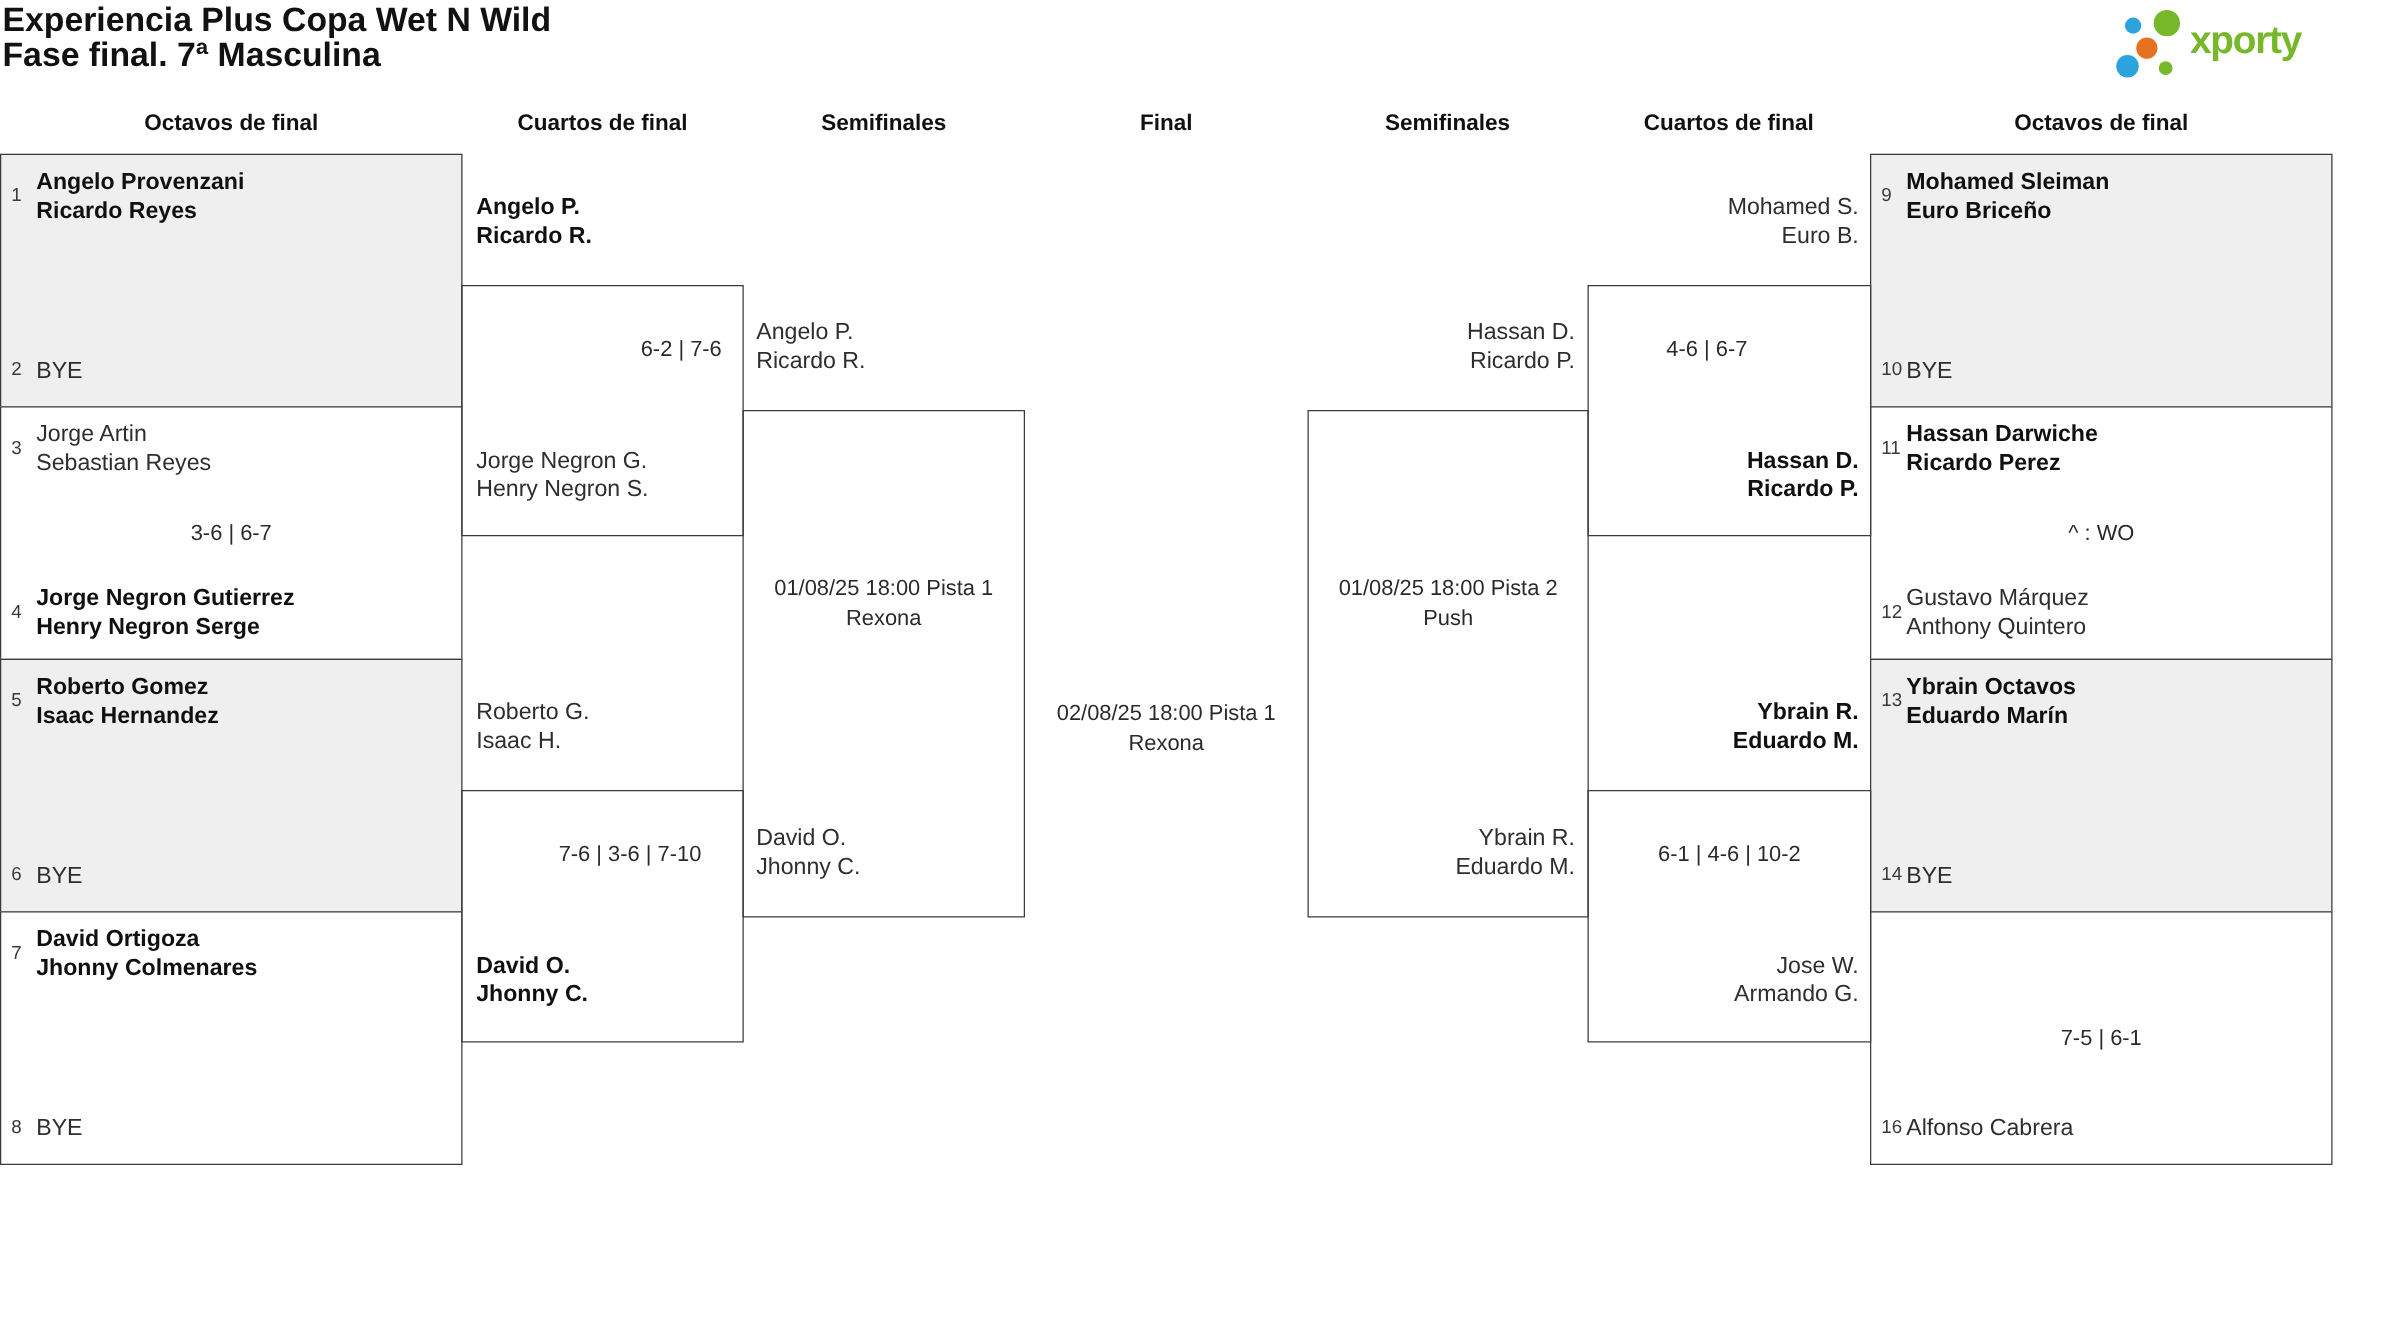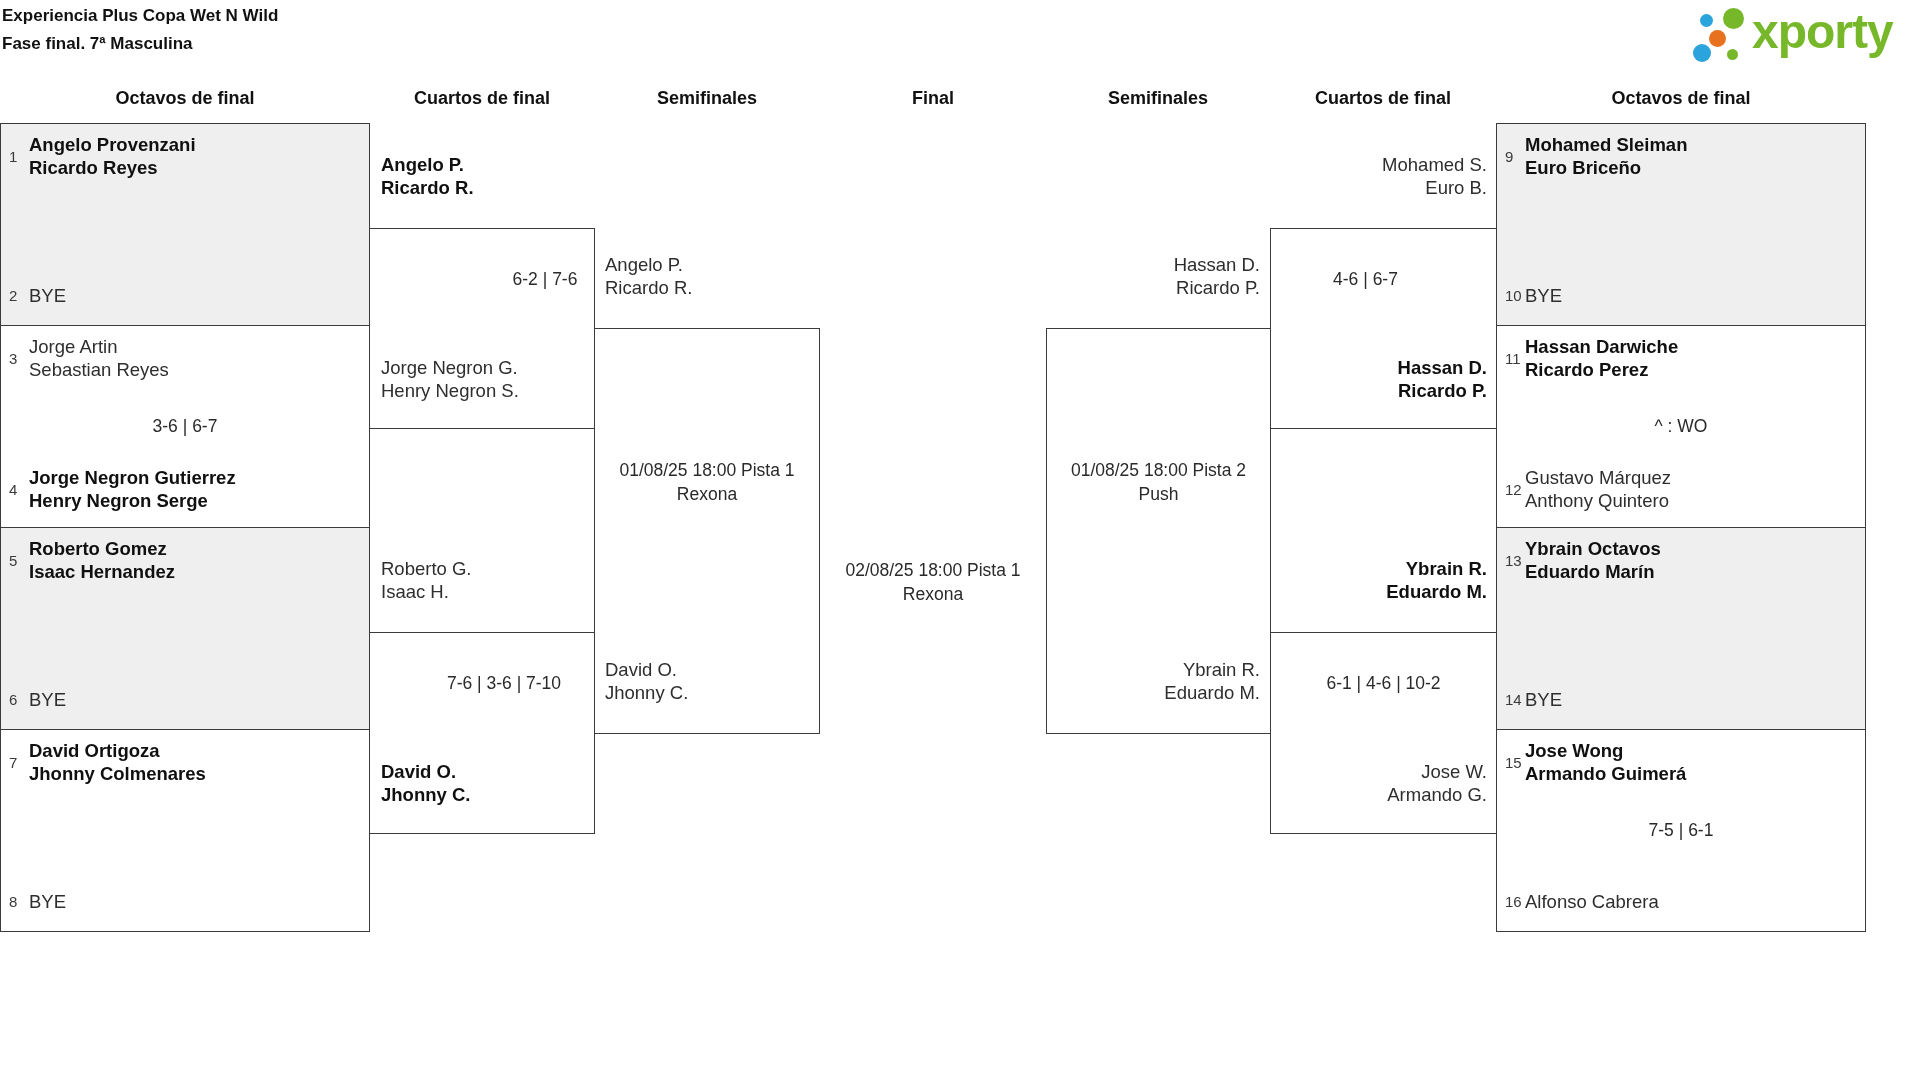--- a/index.html
+++ b/index.html
@@ -3,24 +3,24 @@
 <meta charset="utf-8">
 <style>
   html,body{margin:0;padding:0;}
   body{
     width:1920px;height:1067px;position:relative;background:#ffffff;
     font-family:"Liberation Sans", sans-serif;color:#1c1c1c;overflow:hidden;
     -webkit-font-smoothing:antialiased;
   }
   .abs{position:absolute;}
   
-  .title{left:2px;top:2px;font-size:17px;font-weight:700;line-height:28px;color:#111;}
+  .title{left:2px;top:2px;font-size:27px;font-weight:700;line-height:28px;color:#111;}
   
   .dot{position:absolute;border-radius:50%;}
-  .logo-text{left:1752px;top:8px;font-size:48px;font-weight:800;color:#76b82a;letter-spacing:-1px;line-height:48px;}
+  .logo-text{left:1752px;top:8px;font-size:31px;font-weight:800;color:#76b82a;letter-spacing:-1px;line-height:48px;}
   
   .round-h{top:88px;width:220px;text-align:center;font-size:18px;font-weight:700;color:#111;}
   
   .obox{width:370px;height:203px;border:1px solid #3b3b3b;box-sizing:border-box;background:#fff;}
   .obox.grey{background:#efefef;}
   .team{position:absolute;left:8px;right:8px;display:flex;align-items:center;}
   .team .seed{min-width:20px;font-size:15px;color:#3a3a3a;flex:0 0 auto;}
   .team .names{font-size:18.5px;line-height:23px;color:#2e2e2e;}
   .team.winner .names{font-weight:700;color:#101010;}
   .team.t1{top:9px;}
@@ -161,27 +161,20 @@
       <div>Eduardo Marín</div>
     </span>
   </div>
   <div class="team t2 single">
     <span class="seed">14</span>
     <span class="names">BYE</span>
   </div>
 </div>
 
 <div class="abs obox" style="left:1496px;top:729px;">
-  <div class="team t1 winner">
-    <span class="seed">15</span>
-    <span class="names">
-      <div>Jose Wong</div>
-      <div>Armando Guimerá</div>
-    </span>
-  </div>
   <div class="oscore">7-5 | 6-1</div>
   <div class="team t2 single">
     <span class="seed">16</span>
     <span class="names">Alfonso Cabrera</span>
   </div>
 </div>
 
 <div class="abs lbox" style="left:369px;top:228px;width:226px;height:201px;"></div>
 <div class="abs lbox" style="left:369px;top:632px;width:226px;height:202px;"></div>
 <div class="abs lbox" style="left:594px;top:328px;width:226px;height:406px;"></div>

